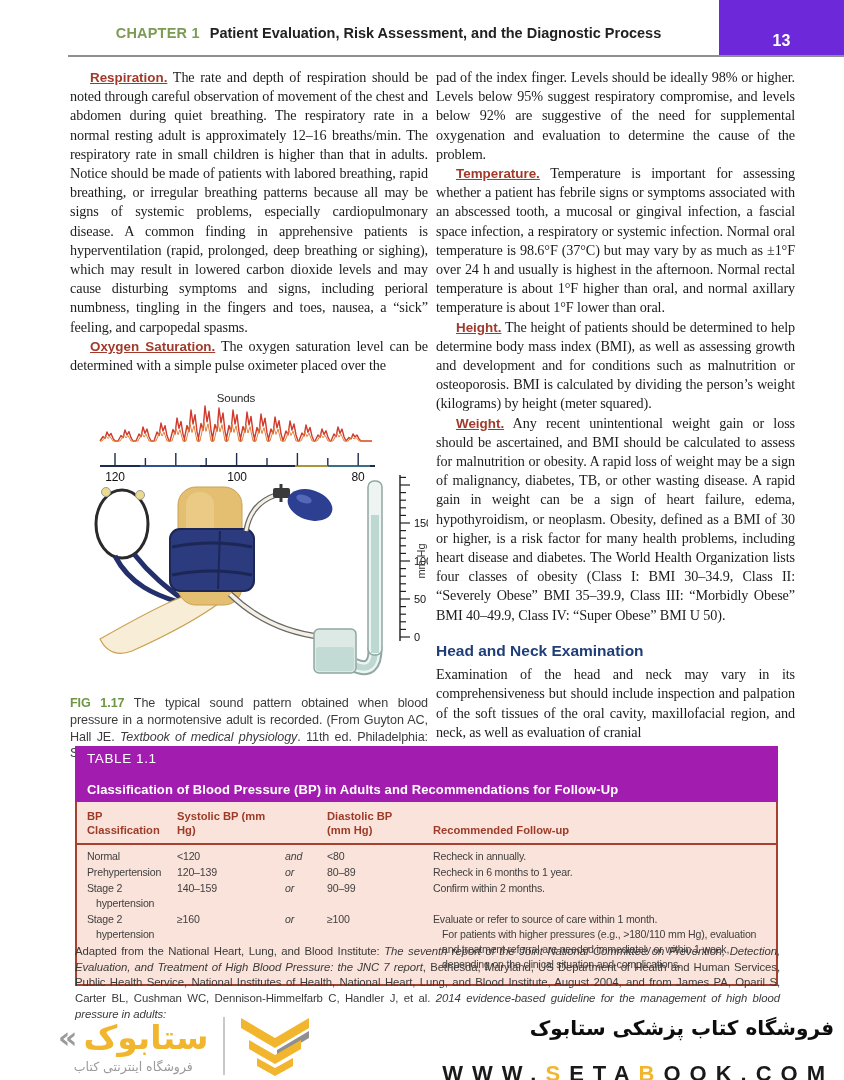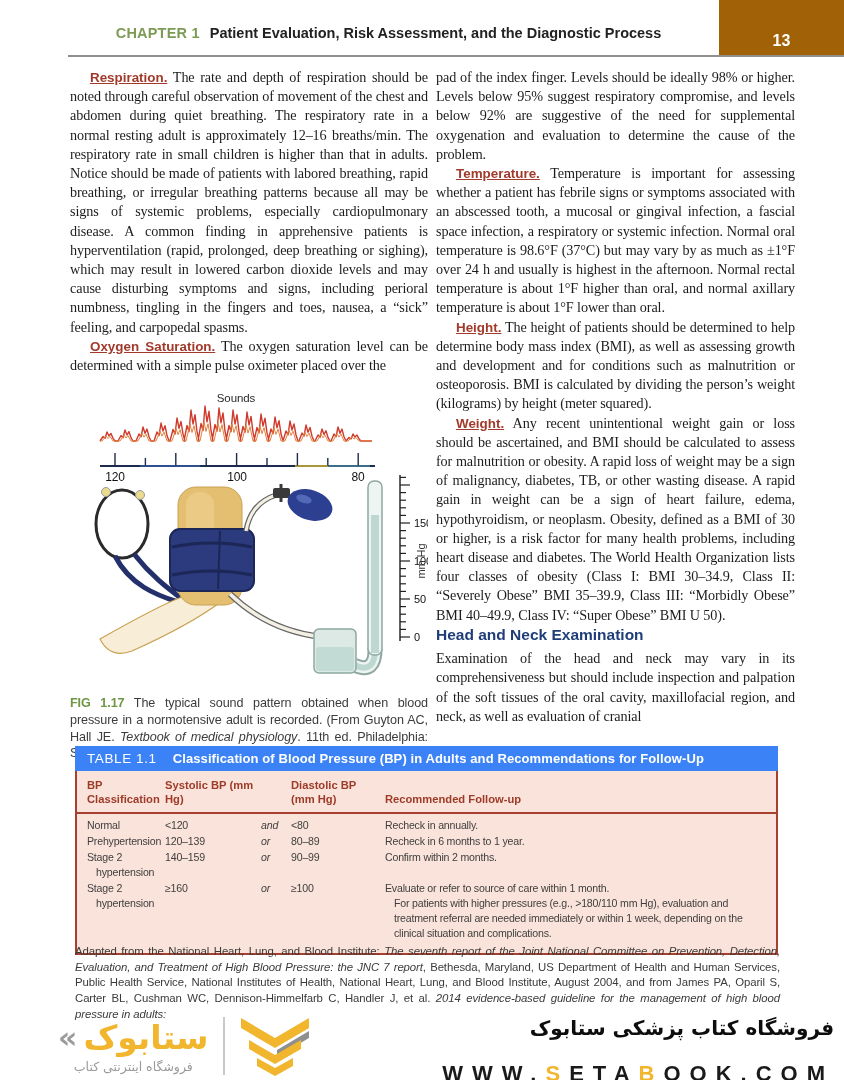--- a/index.html
+++ b/index.html
@@ -1,54 +1,54 @@
 <!DOCTYPE html>
 <html><head>
 <meta charset="utf-8">
 <style>
   html,body{margin:0;padding:0;background:#e9e9e9;}
   .page{position:relative;width:844px;height:1080px;background:#ffffff;overflow:hidden;
         font-family:"Liberation Serif",serif;color:#1c1c1c;margin:0 auto;}
 
   
-  .pagenum-box{position:absolute;left:719px;top:0;width:125px;height:57px;background:#a16207;
+  .pagenum-box{position:absolute;left:719px;top:0;width:125px;height:57px;background:#6d28d9;
                display:flex;align-items:flex-end;justify-content:center;padding-bottom:7px;box-sizing:border-box;}
   .pagenum-box span{color:#fff;font:700 16px "Liberation Sans",sans-serif;}
   .header-rule{position:absolute;left:68px;right:0;top:55px;height:2px;background:#8f8f8f;}
   .running-header{position:absolute;left:68px;right:135px;top:25px;text-align:center;
                   font-family:"Liberation Sans",sans-serif;font-size:14.5px;white-space:nowrap;}
   .chapter-label{color:#7d9b55;font-weight:700;margin-right:10px;letter-spacing:.2px;}
   .chapter-title{color:#222;font-weight:700;}
 
   
   .col{position:absolute;top:68px;font-size:14.2px;line-height:19.2px;text-align:justify;letter-spacing:-0.1px;}
   .col-left{left:70px;width:358px;}
   .col-right{left:436px;width:359px;}
   .col p{margin:0;}
   .indent{text-indent:20px;}
   .runin{font-family:"Liberation Sans",sans-serif;font-weight:700;color:#a23a2b;font-size:13.4px;letter-spacing:0;text-decoration:underline;}
   .section-heading{font-family:"Liberation Sans",sans-serif;font-weight:700;color:#1f3e78;
-                   font-size:15.5px;margin:0 0 5px 0;text-align:left;letter-spacing:0;}
+                   font-size:15.5px;margin:16px 0 5px 0;text-align:left;letter-spacing:0;}
 
   
   figure{margin:14px 0 0 0;}
   figcaption{font-family:"Liberation Sans",sans-serif;font-size:12.6px;line-height:16.6px;
              color:#3c3c3c;text-align:justify;margin-top:6px;letter-spacing:-0.1px;}
   .fig-label{color:#6f9645;font-weight:700;}
   .it{font-style:italic;}
   svg text{font-family:"Liberation Sans",sans-serif;}
 
   
   .bp-table{position:absolute;left:75px;top:746px;width:703px;box-sizing:border-box;
             font-family:"Liberation Sans",sans-serif;}
-  .bp-title{background:#3b82f6;color:#fff;padding:5px 12px;display:flex;align-items:baseline;gap:16px;}
+  .bp-title{background:#a21caf;color:#fff;padding:5px 12px;display:flex;align-items:baseline;gap:16px;flex-direction:column;}
   .bp-title .tbl-label{font-size:13.5px;letter-spacing:.6px;font-weight:400;}
   .bp-title .tbl-caption{font-size:13px;font-weight:700;letter-spacing:.1px;}
   .bp-body{background:#fae3da;border:2px solid #a8402f;border-top:none;padding:0 0 12px 0;}
-  .bp-grid{display:grid;grid-template-columns:74px 92px 26px 90px 1fr;column-gap:4px;padding:0 10px;}
+  .bp-grid{display:grid;grid-template-columns:74px 92px 26px 90px 1fr;column-gap:16px;padding:0 10px;}
   .bp-head{color:#9e3a28;font-weight:700;font-size:11.2px;line-height:13.5px;
            padding-top:8px;padding-bottom:6px;align-items:end;border-bottom:2px solid #a8402f;margin:0 0 4px 0;}
   .bp-row{font-size:10.6px;line-height:15px;color:#3f3f3f;letter-spacing:-0.2px;margin-top:1px;}
   .bp-row .conj{font-style:italic;}
   .cls2{display:block;padding-left:9px;}
   .fu2{display:block;padding-left:9px;text-indent:0;}
   .table-footnote{position:absolute;left:75px;top:944px;width:705px;font-family:"Liberation Sans",sans-serif;
                   font-size:11.4px;line-height:15.7px;color:#3a3a3a;text-align:justify;letter-spacing:-0.1px;}
 
   

